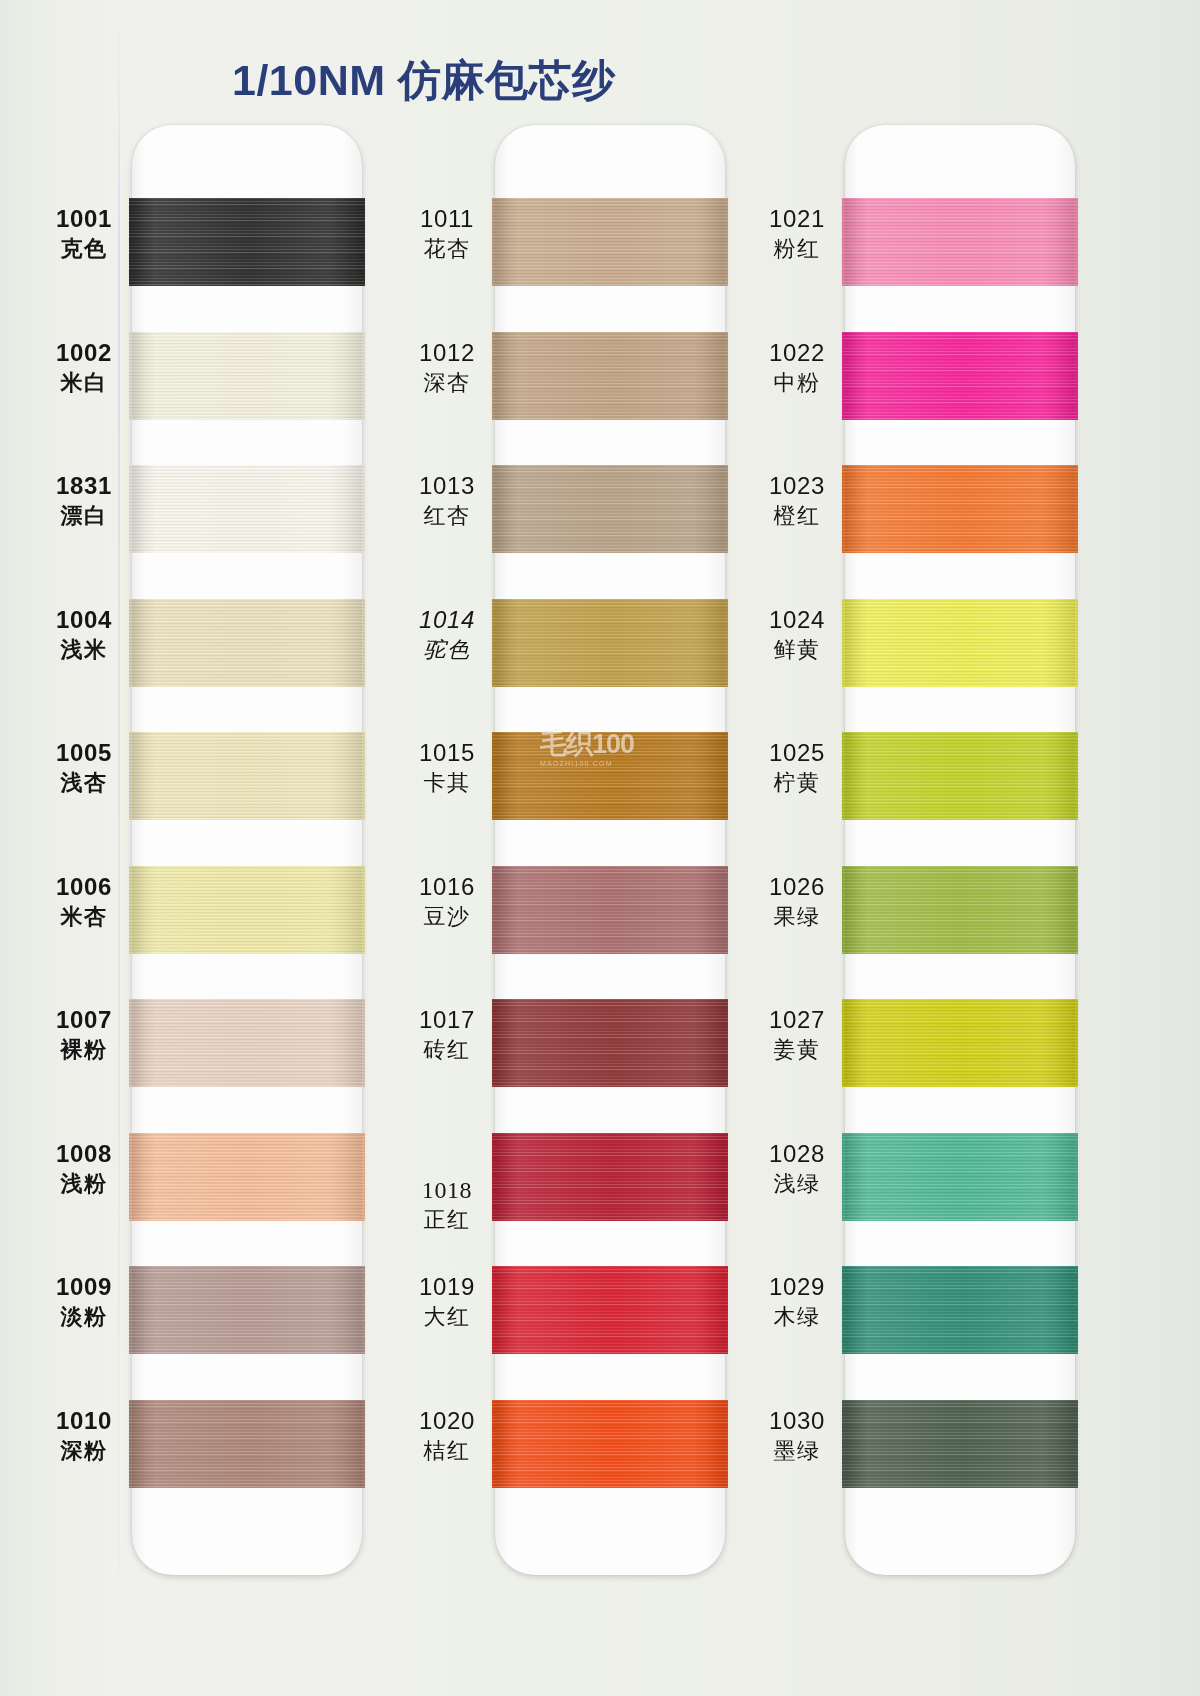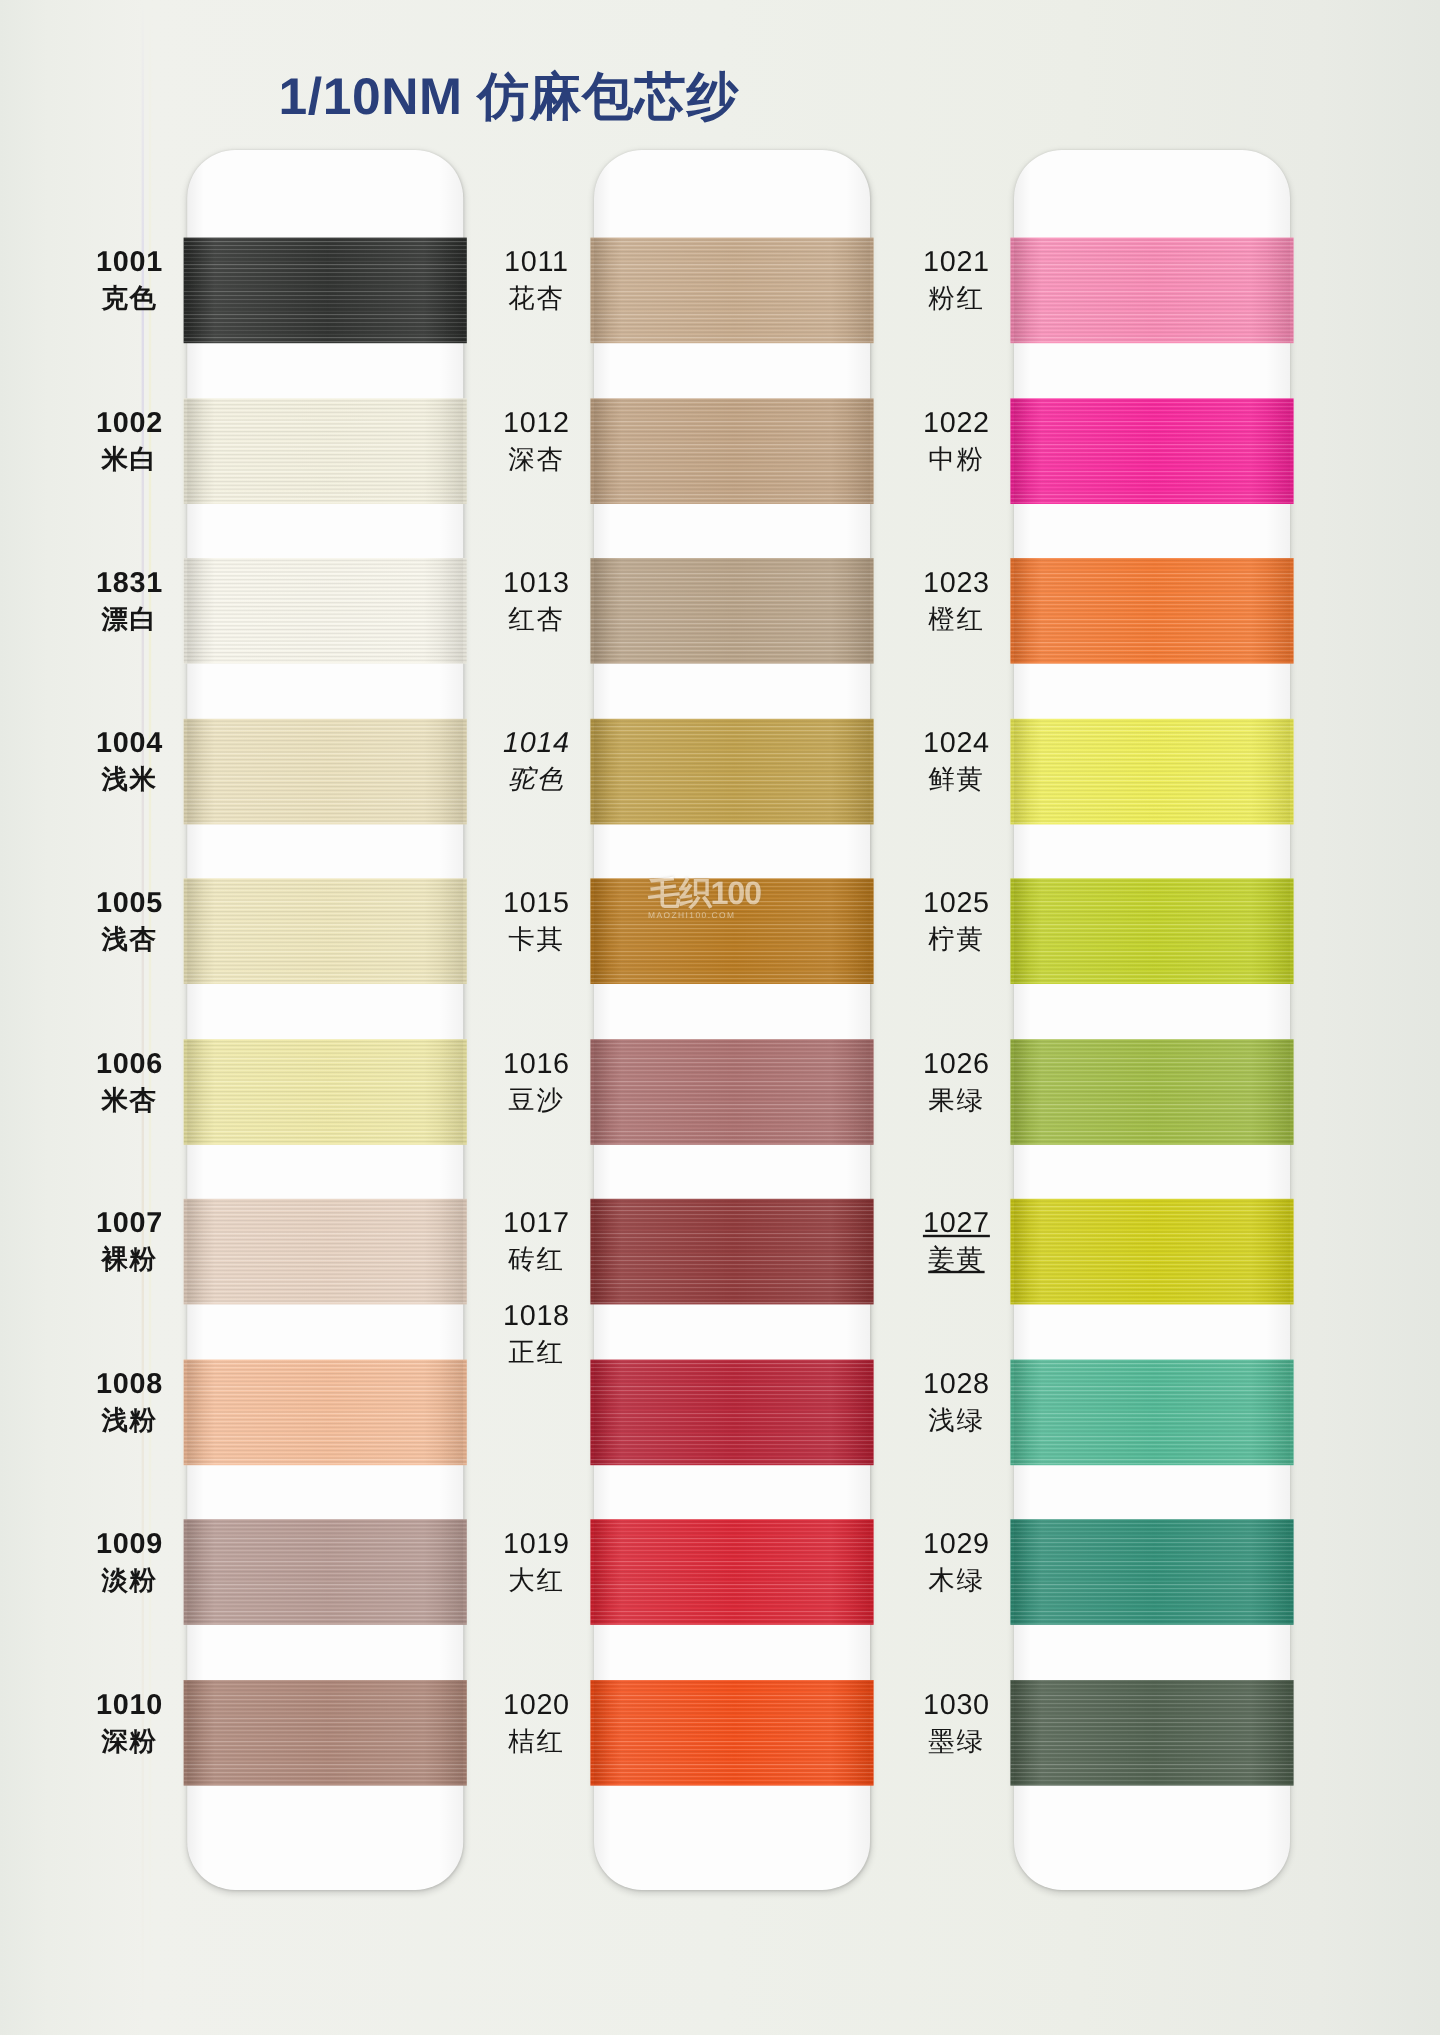--- a/index.html
+++ b/index.html
@@ -148,21 +148,21 @@
 <div id="page">
 
   <div class="streak" style="left:118px;background:linear-gradient(to bottom,rgba(200,200,255,0) 0%,rgba(190,180,230,0.35) 15%,rgba(220,200,170,0.30) 60%,rgba(200,200,255,0) 100%);"></div>
   <div class="streak" style="left:124px;background:linear-gradient(to bottom,rgba(255,250,180,0) 0%,rgba(240,235,160,0.28) 25%,rgba(240,235,160,0) 100%);"></div>
 
   <div id="header">
     <div class="title-main">1/10NM 仿麻包芯纱</div>
   </div>
 
   <div id="columns-root">
-      <div class="column" style="left: 156px; font-weight: bold;">
+      <div class="column" style="left: 132px; font-weight: bold;">
         <div class="card"></div>
         <div class="swatch" title="1001 克色" style="top: 73px; height: 88px; background: rgb(43, 45, 43);">
           <div class="fibres"></div>
           <div class="sheen"></div>
         </div>
         <div class="label" style="left: -106px; top: 79px;">
           <span class="code">1001</span>
           <span class="name">克色</span>
         </div>
         <div class="swatch" title="1002 米白" style="top: 206.5px; height: 88px; background: rgb(243, 240, 222);">
@@ -294,21 +294,21 @@
           <div class="sheen"></div>
         </div>
         <div class="label" style="left: -106px; top: 880px;">
           <span class="code">1017</span>
           <span class="name">砖红</span>
         </div>
         <div class="swatch" title="1018 正红" style="top: 1007.5px; height: 88px; background: rgb(182, 31, 51);">
           <div class="fibres"></div>
           <div class="sheen"></div>
         </div>
-        <div class="label" style="left: -106px; top: 957px;">
+        <div class="label" style="left: -106px; top: 1050px; font-family: Liberation Serif, serif;">
           <span class="code">1018</span>
           <span class="name">正红</span>
         </div>
         <div class="swatch" title="1019 大红" style="top: 1141px; height: 88px; background: rgb(218, 32, 48);">
           <div class="fibres"></div>
           <div class="sheen"></div>
         </div>
         <div class="label" style="left: -106px; top: 1147px;">
           <span class="code">1019</span>
           <span class="name">大红</span>
@@ -370,21 +370,21 @@
           <div class="sheen"></div>
         </div>
         <div class="label" style="left: -106px; top: 746.5px;">
           <span class="code">1026</span>
           <span class="name">果绿</span>
         </div>
         <div class="swatch" title="1027 姜黄" style="top: 874px; height: 88px; background: rgb(210, 208, 22);">
           <div class="fibres"></div>
           <div class="sheen"></div>
         </div>
-        <div class="label" style="left: -106px; top: 880px; text-decoration: underline;">
+        <div class="label" style="left: -106px; top: 880px;">
           <span class="code">1027</span>
           <span class="name">姜黄</span>
         </div>
         <div class="swatch" title="1028 浅绿" style="top: 1007.5px; height: 88px; background: rgb(79, 184, 148);">
           <div class="fibres"></div>
           <div class="sheen"></div>
         </div>
         <div class="label" style="left: -106px; top: 1013.5px;">
           <span class="code">1028</span>
           <span class="name">浅绿</span>

